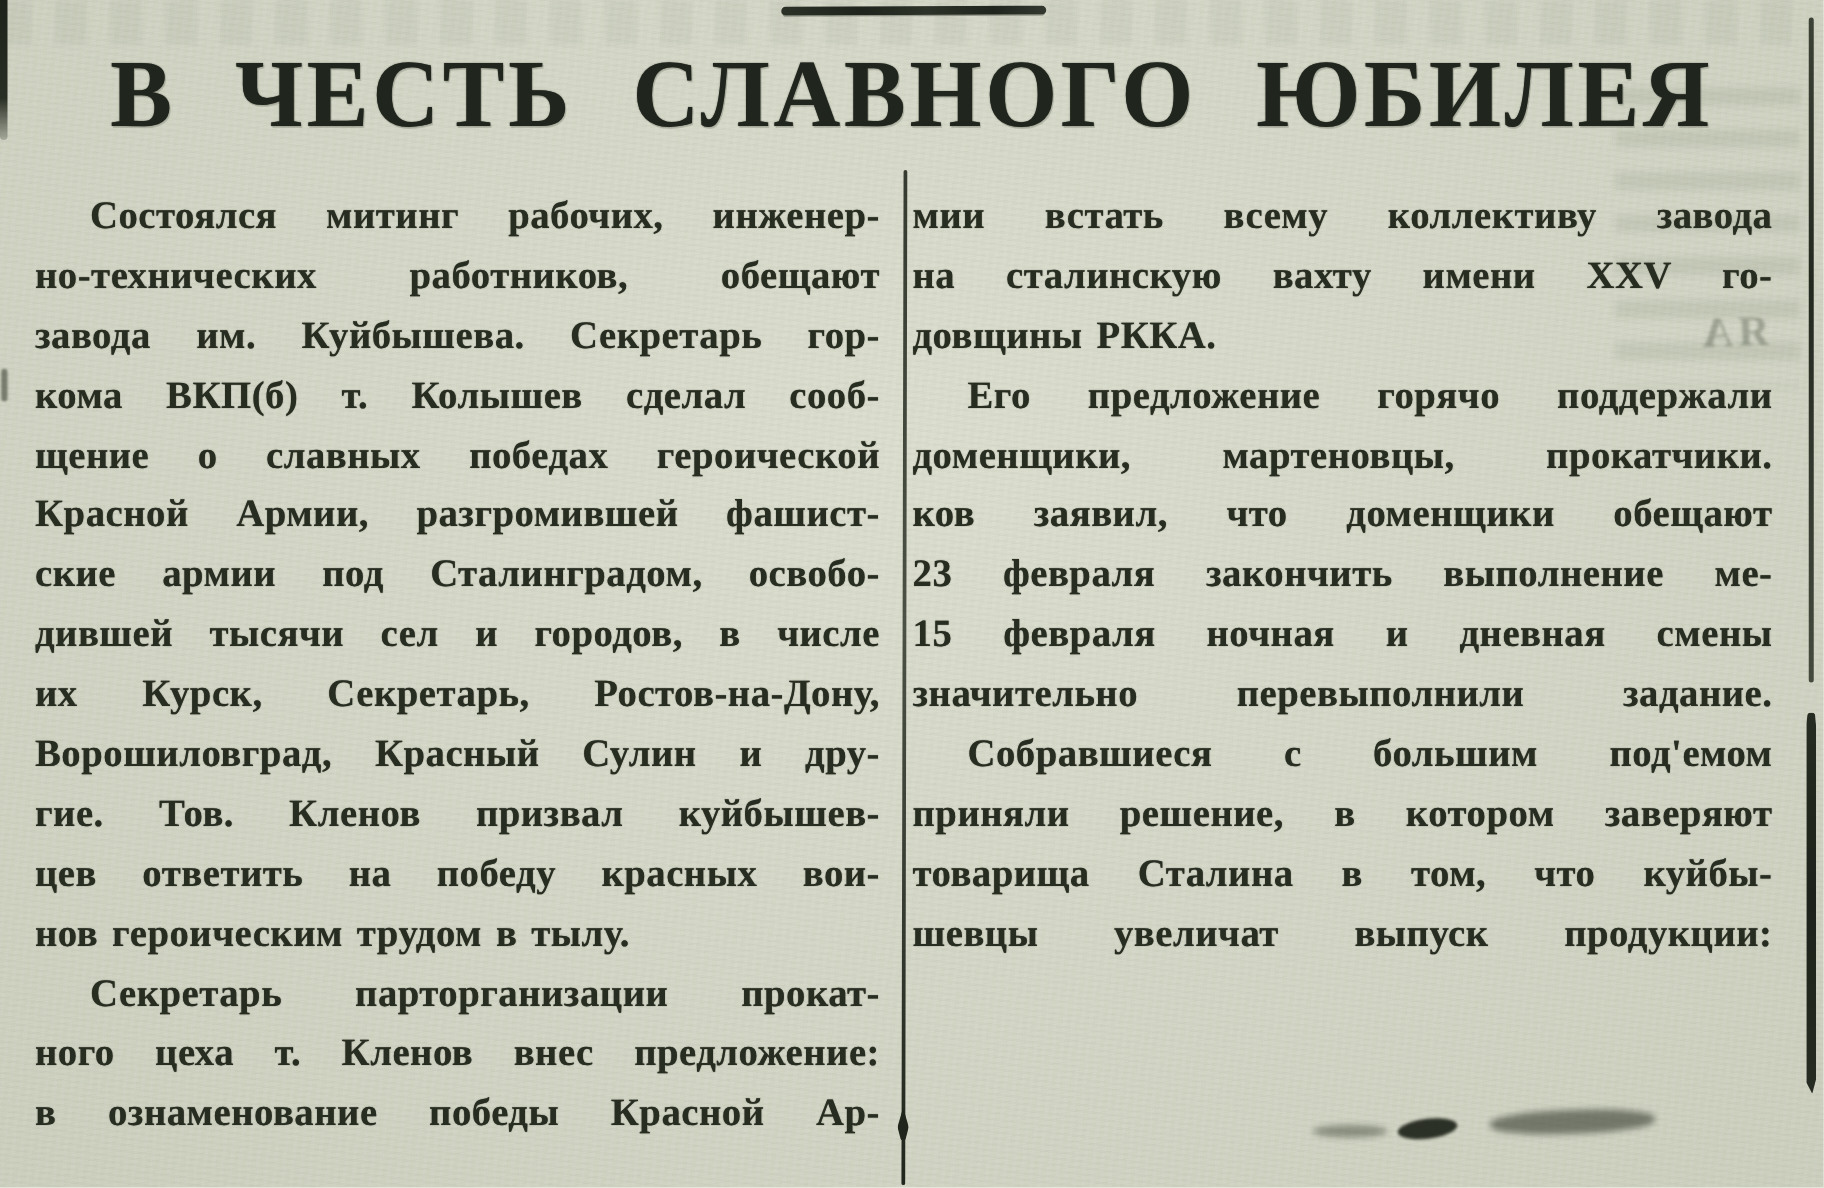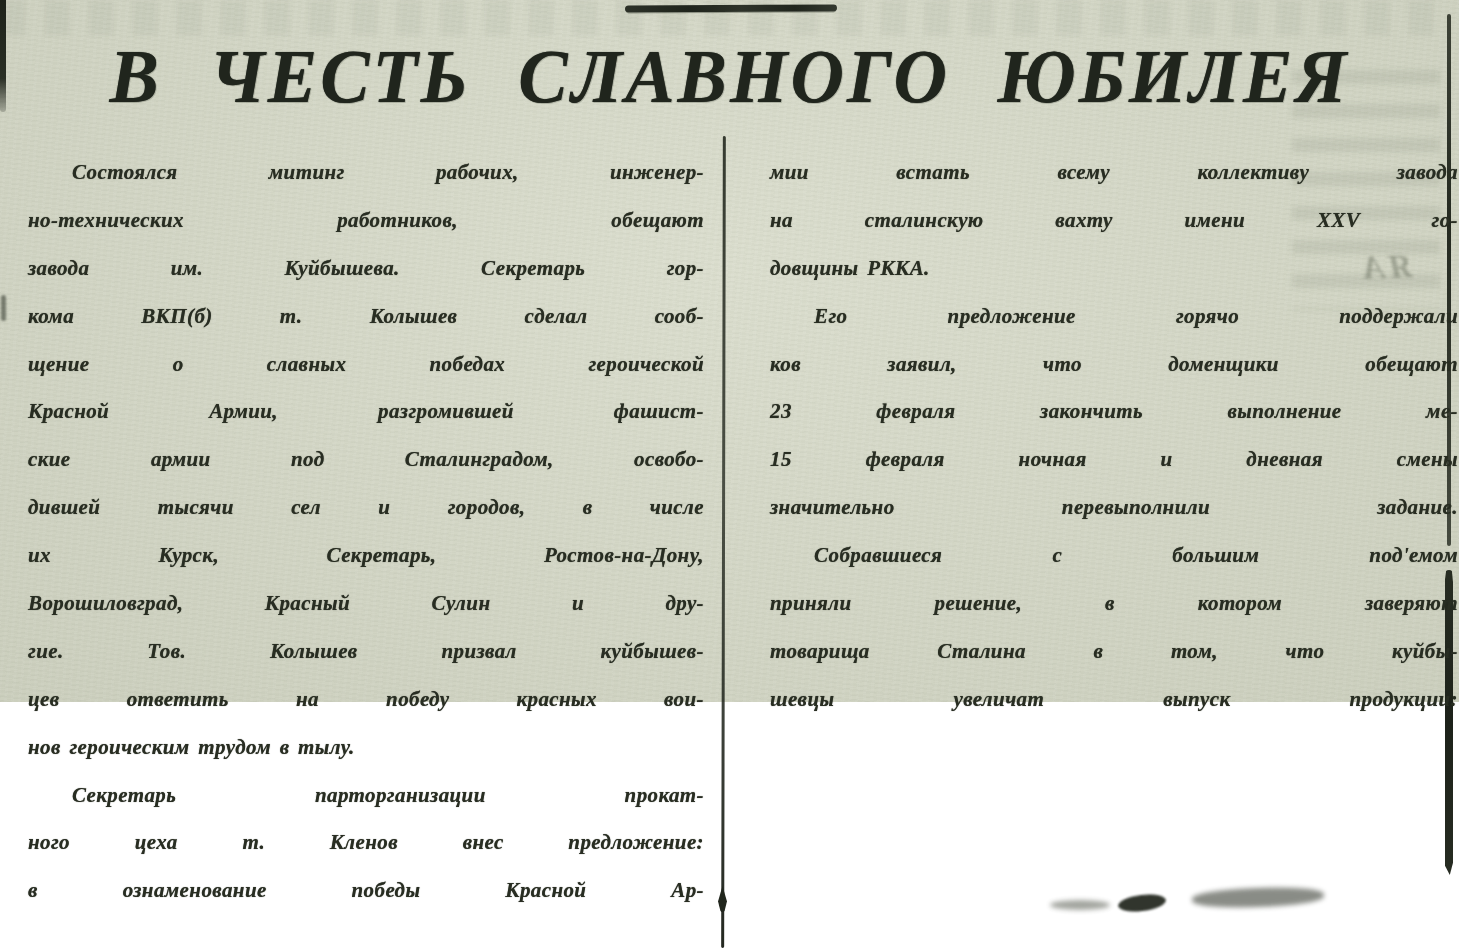--- a/index.html
+++ b/index.html
@@ -1,28 +1,27 @@
 <!DOCTYPE html>
 <html><head>
 <meta charset="utf-8">
 <style>
   html,body{margin:0;padding:0;}
   body{width:1459px;height:950px;overflow:hidden;}
 
   .page{
-    position:relative;width:1459px;height:702px;
+    position:relative;width:1459px;height:950px;
     background-color:#d8dbca;
     background-image:
       radial-gradient(ellipse at 50% 38%, rgba(255,255,255,0.07) 0%, rgba(98,104,84,0.10) 97%),
       repeating-linear-gradient(7deg, rgba(70,80,60,0.028) 0 2px, rgba(0,0,0,0) 2px 5px),
       repeating-linear-gradient(96deg, rgba(255,255,255,0.05) 0 3px, rgba(0,0,0,0) 3px 7px),
       repeating-linear-gradient(171deg, rgba(60,70,50,0.02) 0 1px, rgba(0,0,0,0) 1px 4px);
     font-family:"Liberation Serif", serif;
     color:#262b20;
-    font-style:italic;
   }
 
   
   .rule-top{
     position:absolute;left:625px;top:5px;width:212px;height:7px;
     background:linear-gradient(90deg,#2c3128 0%,#1f241c 30%,#2e332a 55%,#20251d 80%,#343930 100%);
     border-radius:4px;transform:rotate(-0.25deg);
     box-shadow:0 2px 0 -1px rgba(40,46,35,0.35);
   }
   .rule-left-edge{
@@ -64,27 +63,27 @@
     letter-spacing:3px;word-spacing:26px;
     color:#20251d;
     text-shadow:0 0 1px rgba(32,37,29,0.85), 1px 1px 0 rgba(32,37,29,0.15);
     transform:scaleY(1.04);
     white-space:nowrap;
   }
 
   
   .col{
     position:absolute;top:150px;
-    font-size:21px;font-weight:700;
+    font-size:31px;font-weight:700;
     letter-spacing:0.4px;word-spacing:3px;
     color:#282d22;
     text-shadow:0 0 0.9px rgba(40,45,34,0.8);
   }
   .col-left{left:28px;width:676px;}
-  .col-right{left:770px;width:688px;}
+  .col-right{left:730px;width:688px;}
   .ln{
     height:47.9px;line-height:44px;
     text-align:justify;text-align-last:justify;
     white-space:nowrap;
   }
   .ln.ind{text-indent:44px;}
   .ln.flush{text-align-last:left;}
 
   
   .smudge-a{
@@ -144,33 +143,34 @@
     <div class="ln ind">Состоялся митинг рабочих, инженер-</div>
     <div class="ln">но-технических работников, обещают</div>
     <div class="ln">завода им. Куйбышева. Секретарь гор-</div>
     <div class="ln">кома ВКП(б) т. Колышев сделал сооб-</div>
     <div class="ln">щение о славных победах героической</div>
     <div class="ln">Красной Армии, разгромившей фашист-</div>
     <div class="ln">ские армии под Сталинградом, освобо-</div>
     <div class="ln">дившей тысячи сел и городов, в числе</div>
     <div class="ln">их Курск, Секретарь, Ростов-на-Дону,</div>
     <div class="ln">Ворошиловград, Красный Сулин и дру-</div>
-    <div class="ln">гие. Тов. Колышев призвал куйбышев-</div>
+    <div class="ln">гие. Тов. Кленов призвал куйбышев-</div>
     <div class="ln">цев ответить на победу красных вои-</div>
     <div class="ln flush">нов героическим трудом в тылу.</div>
     <div class="ln ind">Секретарь парторганизации прокат-</div>
     <div class="ln">ного цеха т. Кленов внес предложение:</div>
     <div class="ln">в ознаменование победы Красной Ар-</div>
   </div>
 
   <div class="col col-right">
     <div class="ln">мии встать всему коллективу завода</div>
     <div class="ln">на сталинскую вахту имени XXV го-</div>
     <div class="ln flush">довщины РККА.</div>
     <div class="ln ind">Его предложение горячо поддержали</div>
+    <div class="ln">доменщики, мартеновцы, прокатчики.</div>
     <div class="ln">ков заявил, что доменщики обещают</div>
     <div class="ln">23 февраля закончить выполнение ме-</div>
     <div class="ln">15 февраля ночная и дневная смены</div>
     <div class="ln">значительно перевыполнили задание.</div>
     <div class="ln ind">Собравшиеся с большим под'емом</div>
     <div class="ln">приняли решение, в котором заверяют</div>
     <div class="ln">товарища Сталина в том, что куйбы-</div>
     <div class="ln">шевцы увеличат выпуск продукции:</div>
   </div>
 

